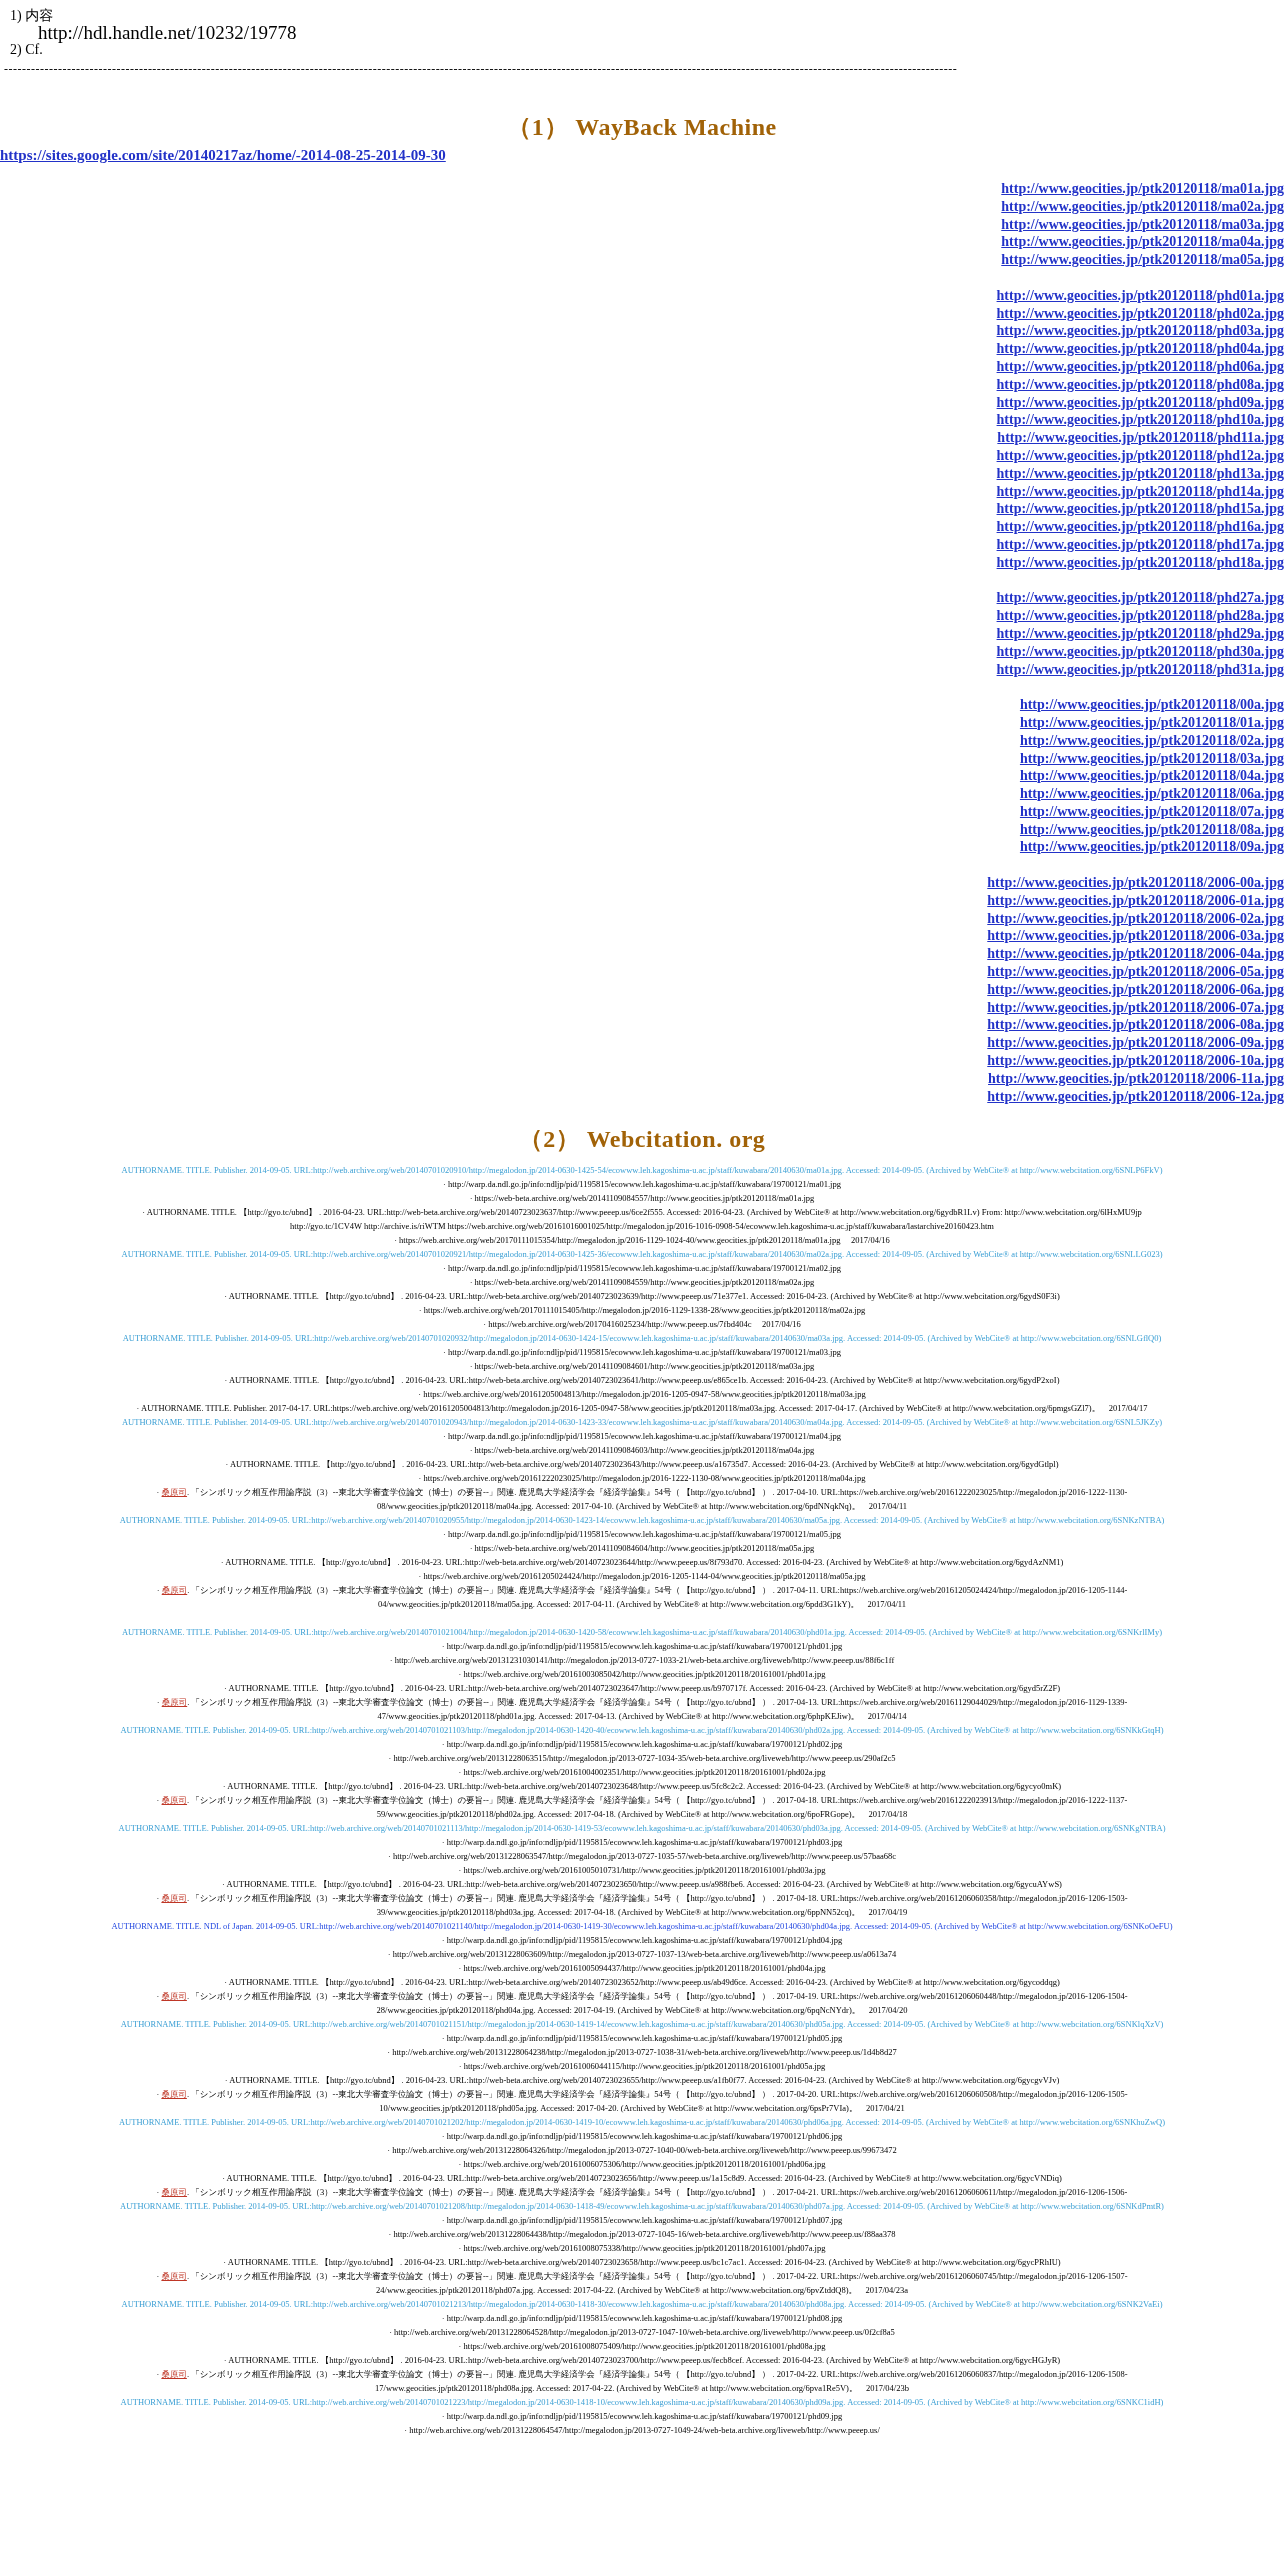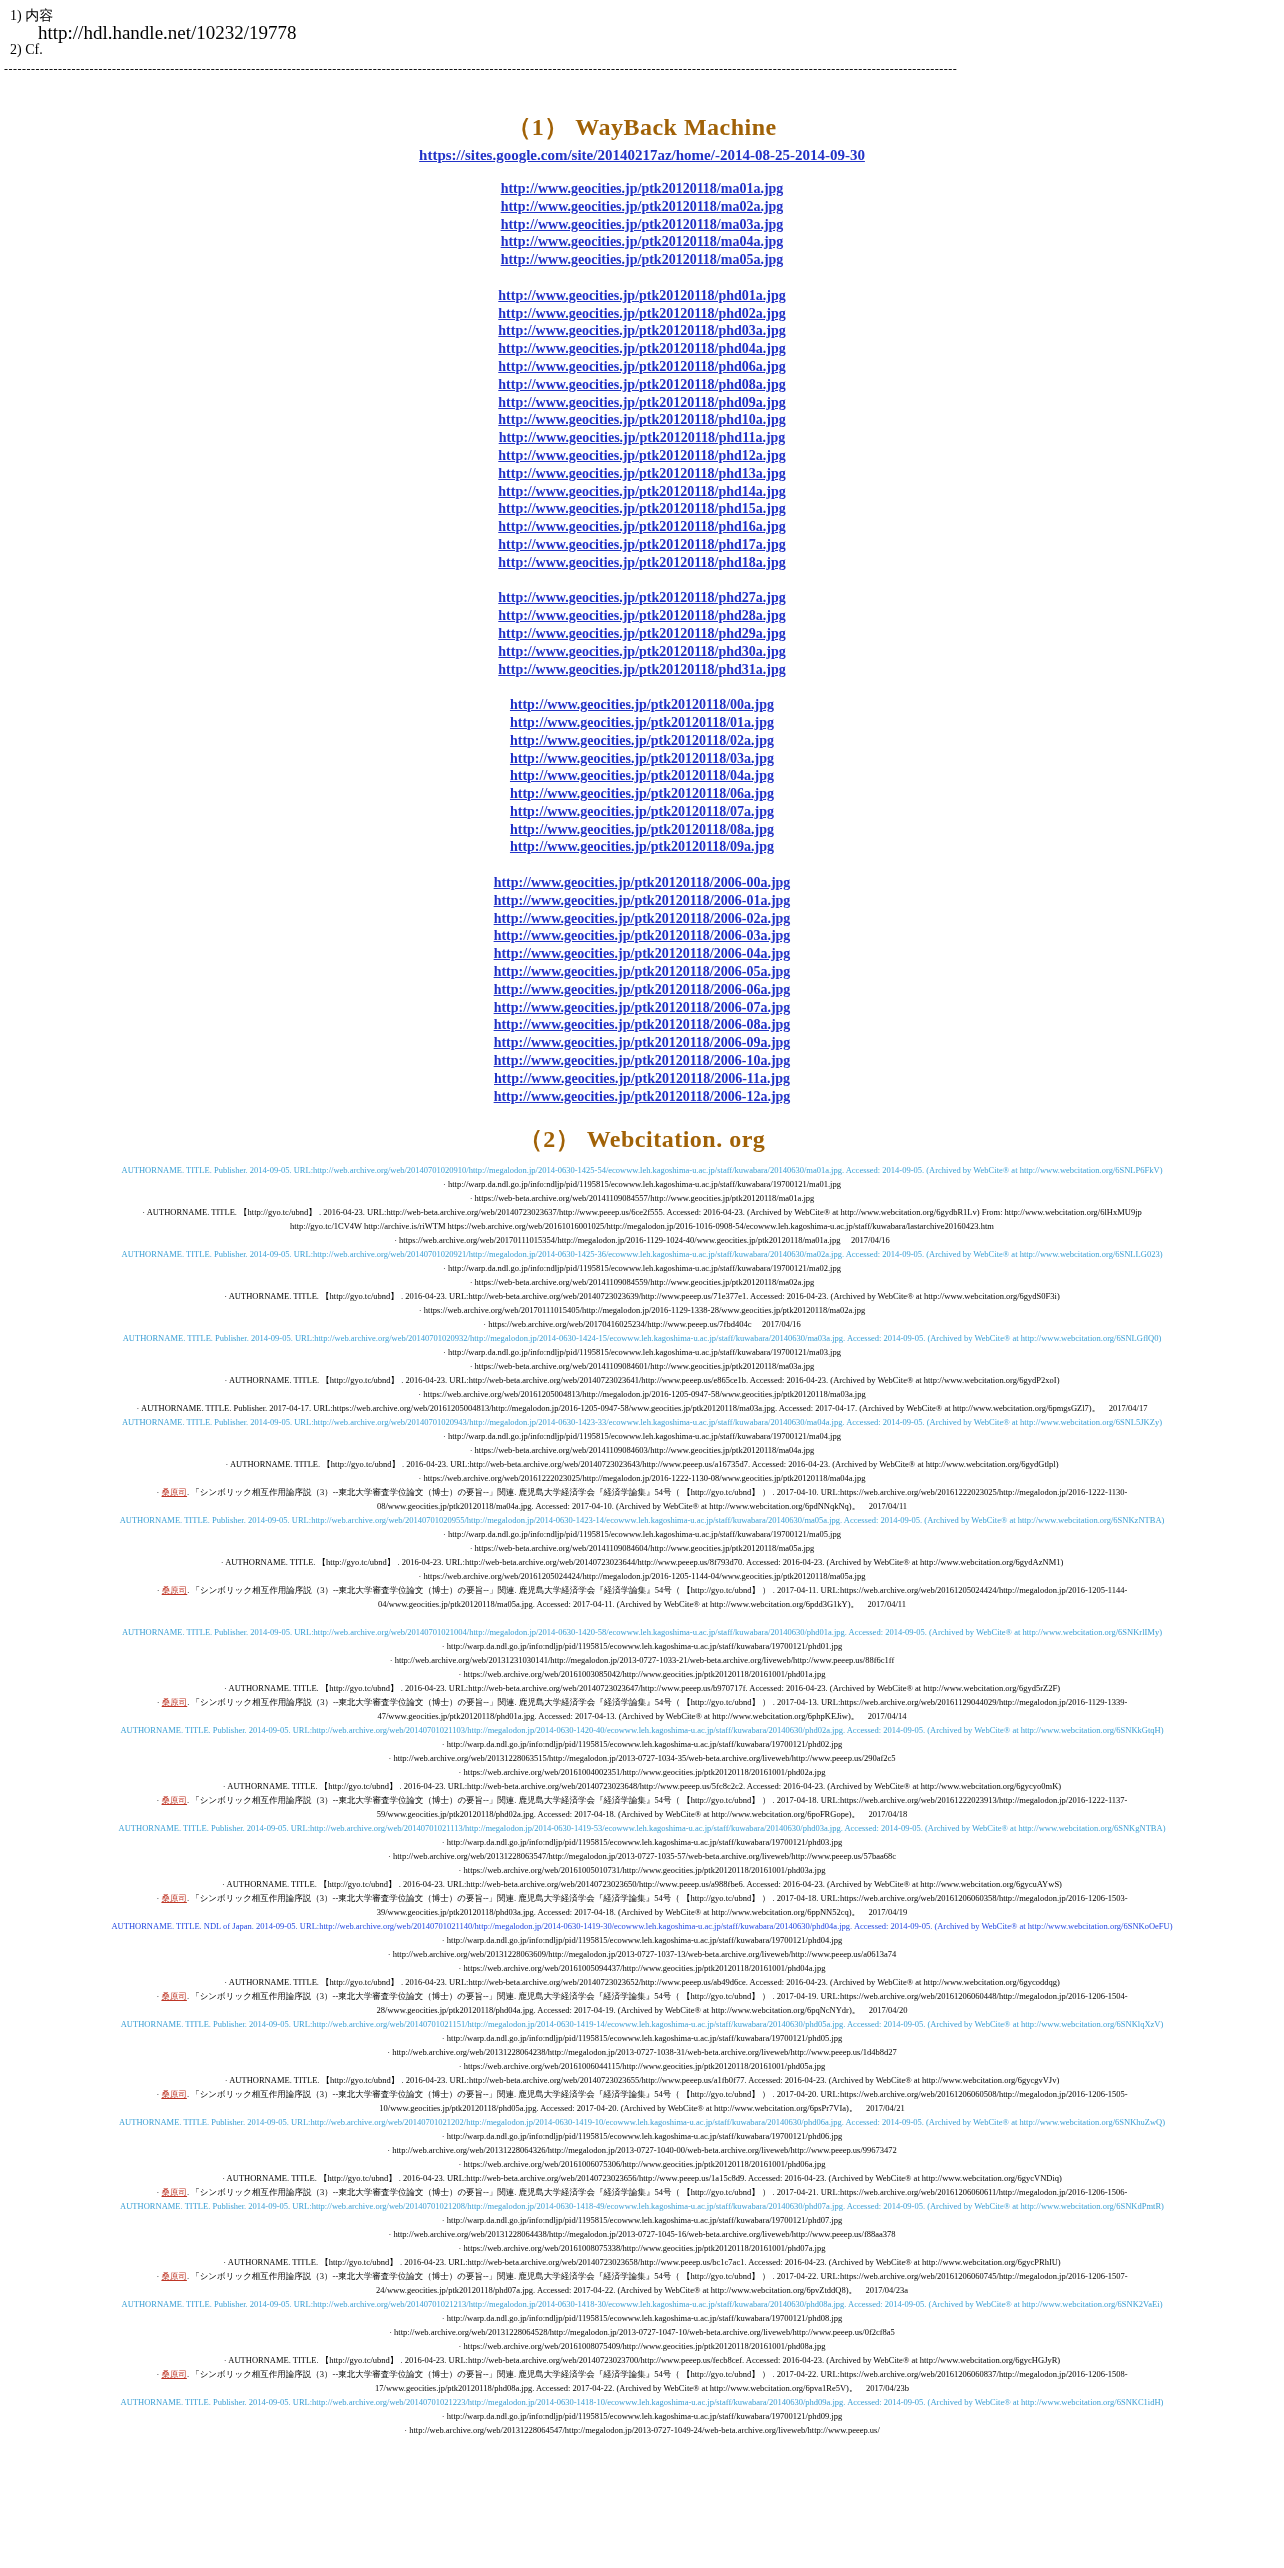--- a/index.html
+++ b/index.html
@@ -15,25 +15,25 @@
     width:1018px;overflow:hidden;white-space:nowrap;
     font-size:12px;letter-spacing:0.5px;margin:4px 0 0 4px;color:#000;
   }
   
   h1.red{
     color:#a16207;text-align:center;font-size:24px;line-height:28px;
     font-weight:bold;margin:36px 0 6px 0;letter-spacing:0.5px;
   }
   h1.red.second{margin:20px 0 10px 0;}
   .goo{
-    text-align:center;font-size:15px;font-weight:bold;margin-bottom:16px;
+    text-align:left;font-size:15px;font-weight:bold;margin-bottom:16px;
   }
   .goo a{color:#2232c8;text-decoration:underline;}
   
-  .wb-group{margin-bottom:17.8px;text-align:center;}
+  .wb-group{margin-bottom:17.8px;text-align:right;}
   .wb-group a{
     display:block;font-size:14px;line-height:17.8px;font-weight:bold;
     color:#2232c8;text-decoration:underline;
   }
   
   .cits{text-align:center;}
   .cit{
     font-size:8.5px;line-height:14px;white-space:nowrap;text-align:center;
   }
   .cit.teal{color:#3b9fd4;}

